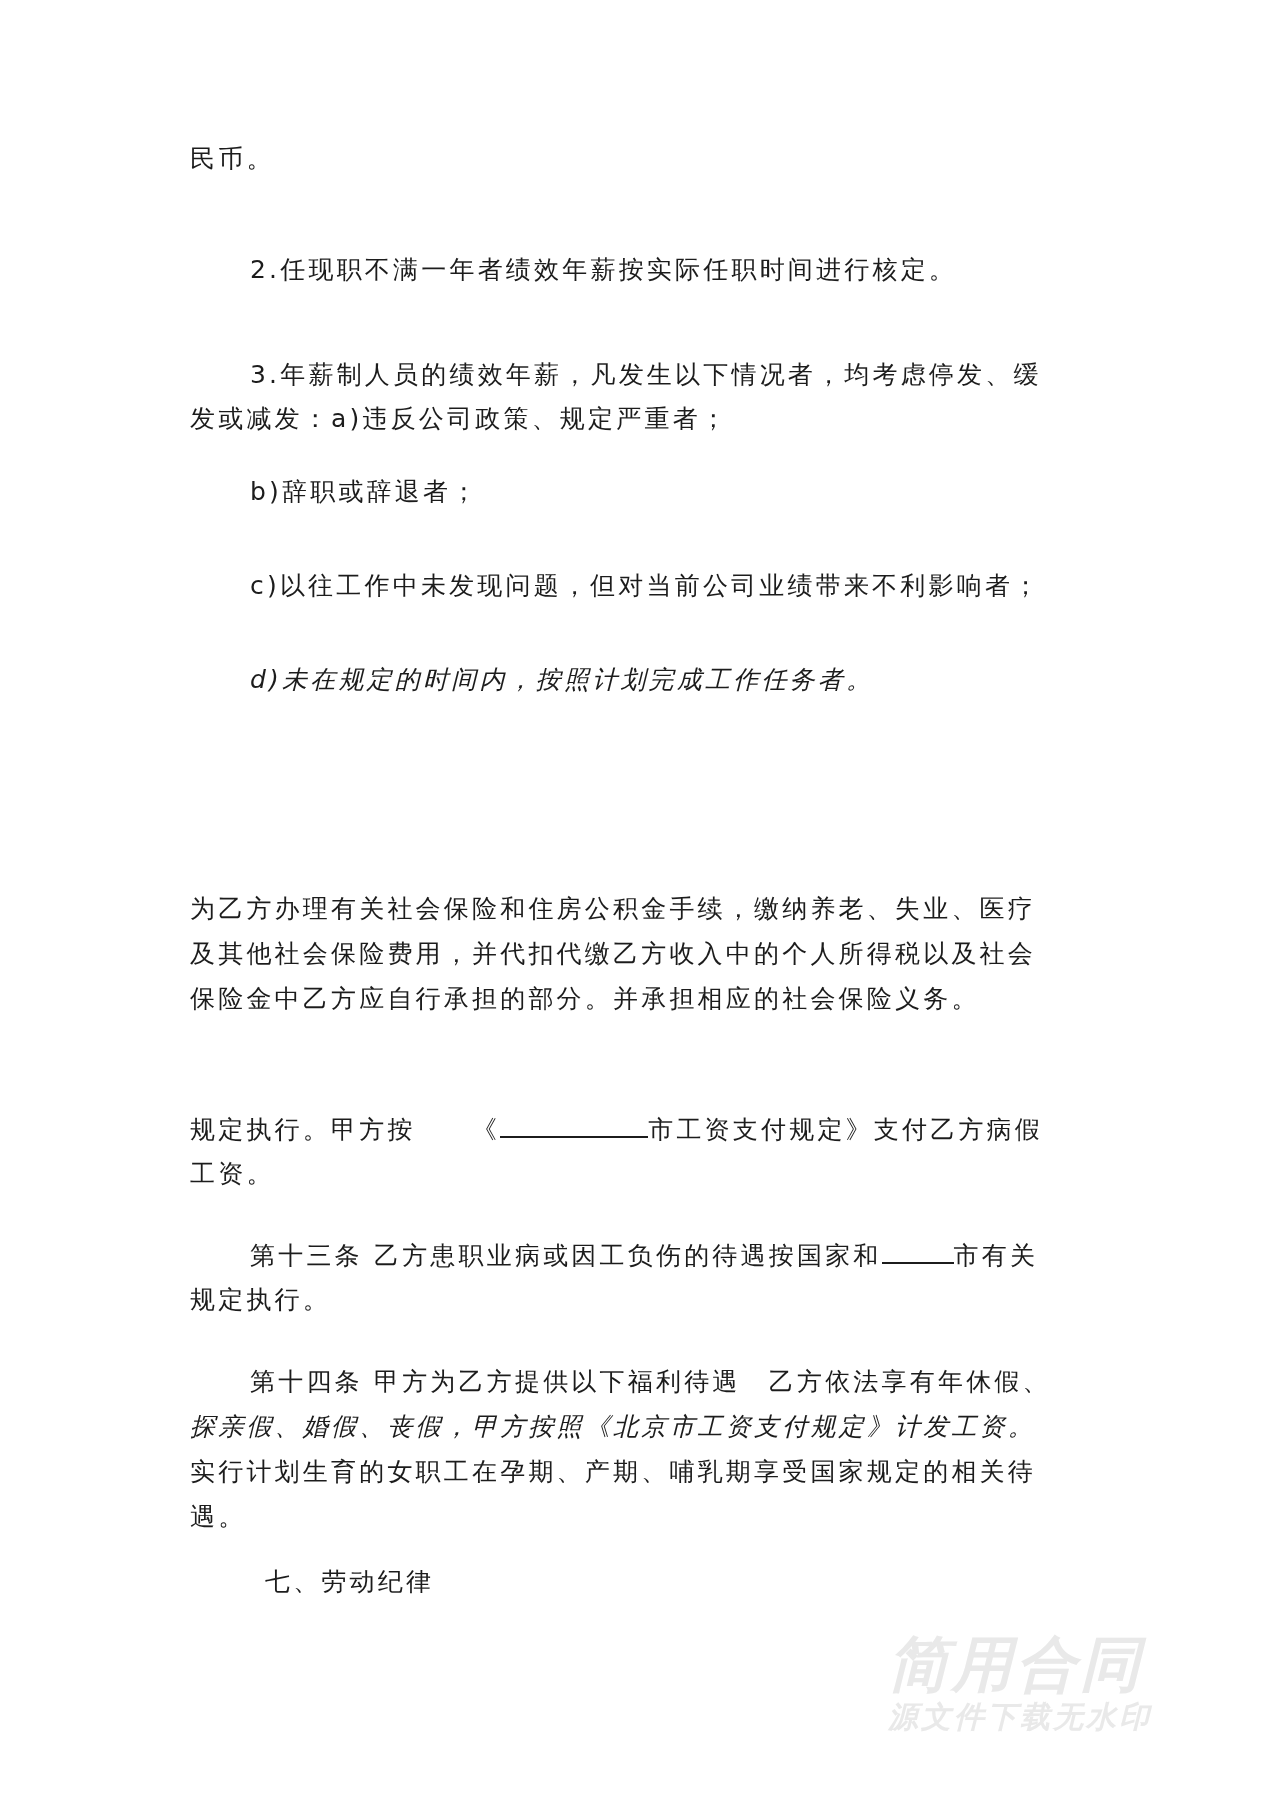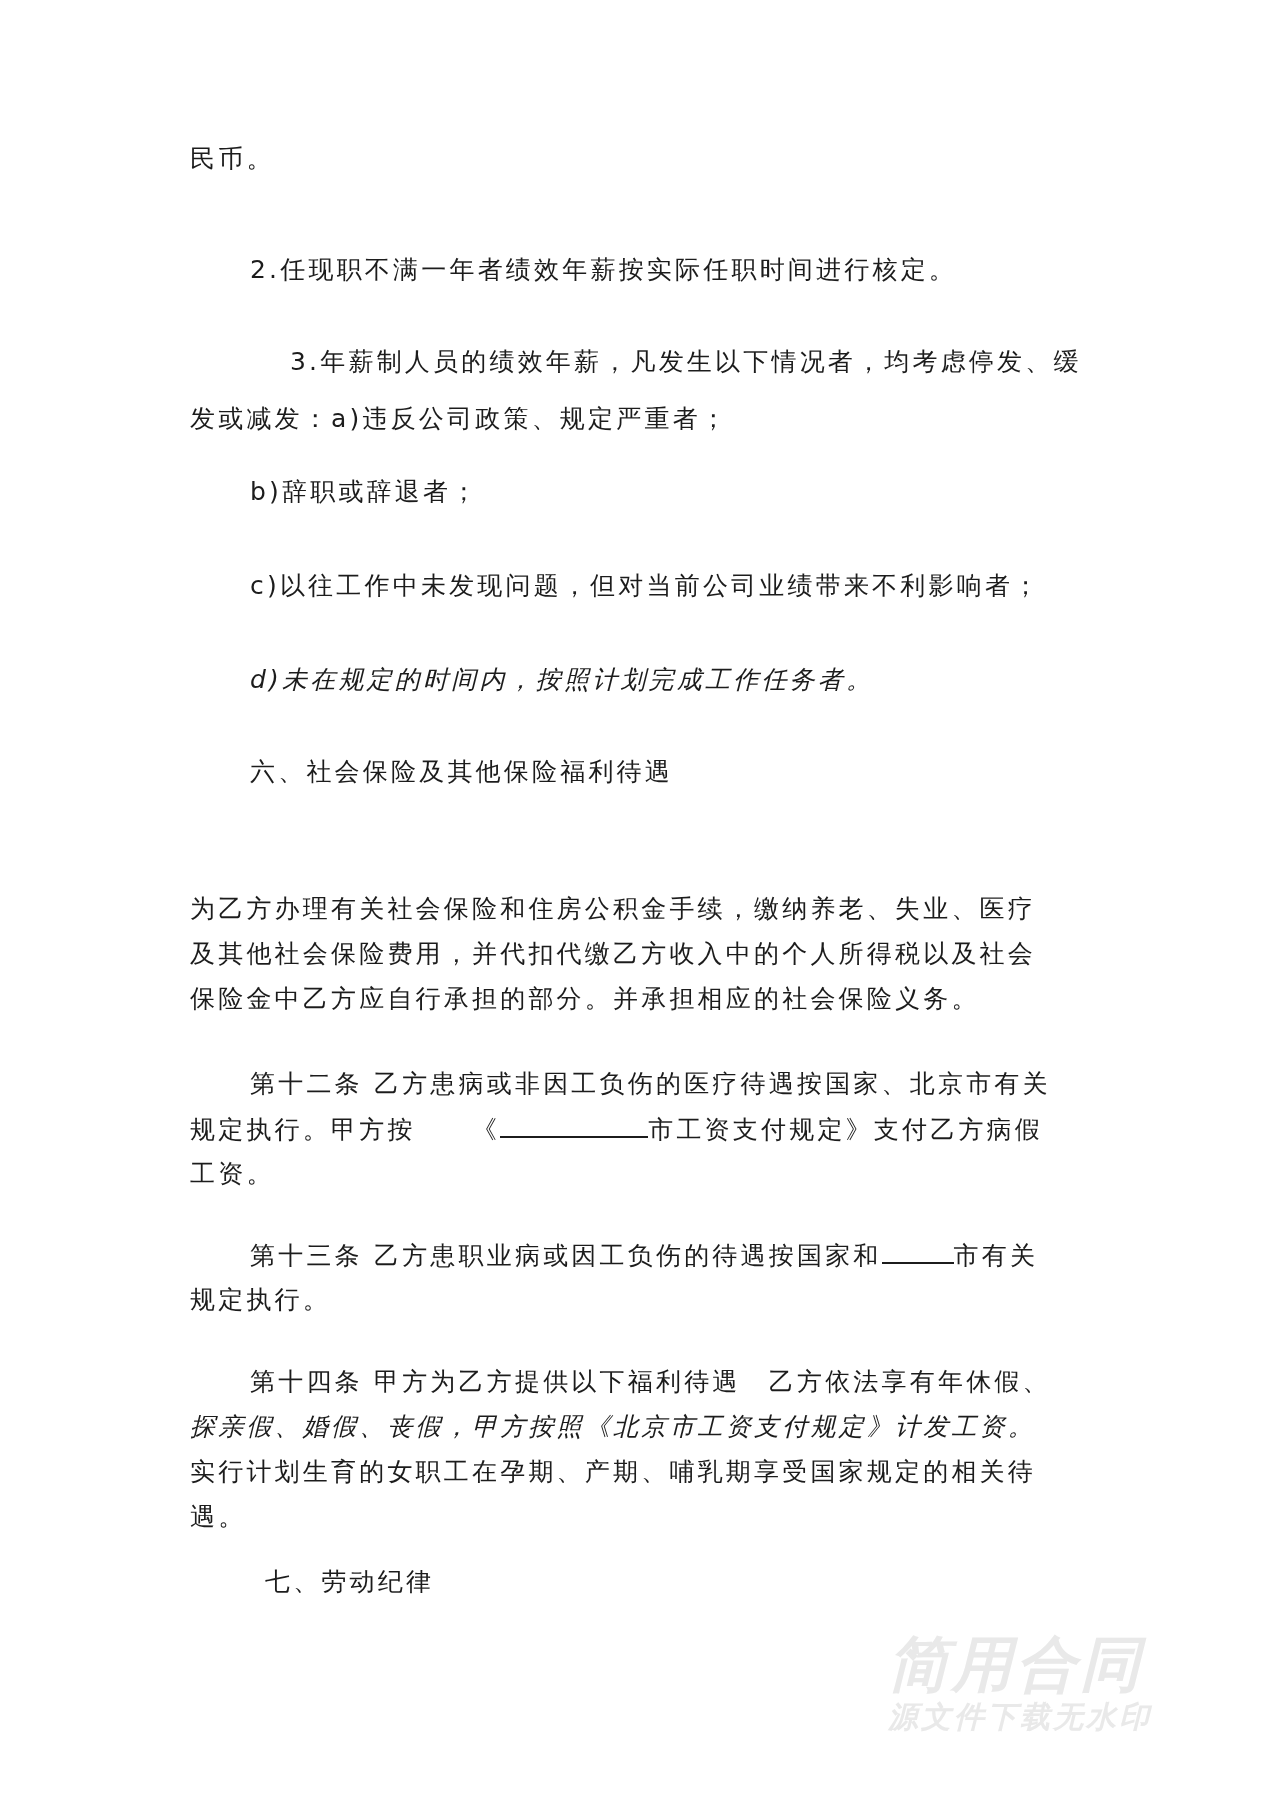--- a/index.html
+++ b/index.html
@@ -58,32 +58,30 @@
     letter-spacing: 3px;
   }
 </style>
 </head>
 <body>
 
 <div class="page">
 
   <div class="line" style="left:190px;top:142px;">民币。</div>
   <div class="line" style="left:250px;top:253px;">2.任现职不满一年者绩效年薪按实际任职时间进行核定。</div>
-  <div class="line" style="left:250px;top:345px;margin-left:40px;">3.年薪制人员的绩效年薪，凡发生以下情况者，均考虑停发、缓</div>
+  <div class="line" style="left:250px;top:358px;">3.年薪制人员的绩效年薪，凡发生以下情况者，均考虑停发、缓</div>
   <div class="line" style="left:190px;top:390px;margin-top:12px;">发或减发：a)违反公司政策、规定严重者；</div>
   <div class="line" style="left:250px;top:475px;">b)辞职或辞退者；</div>
   <div class="line" style="left:250px;top:569px;">c)以往工作中未发现问题，但对当前公司业绩带来不利影响者；</div>
   <div class="line" style="left:250px;top:663px;font-style:italic;">d)未在规定的时间内，按照计划完成工作任务者。</div>
-  <div class="line" style="left:250px;top:755px;">六、社会保险及其他保险福利待遇</div>
 
   <div class="line" style="left:190px;top:892px;">为乙方办理有关社会保险和住房公积金手续，缴纳养老、失业、医疗</div>
   <div class="line" style="left:190px;top:937px;">及其他社会保险费用，并代扣代缴乙方收入中的个人所得税以及社会</div>
   <div class="line" style="left:190px;top:982px;">保险金中乙方应自行承担的部分。并承担相应的社会保险义务。</div>
 
-  <div class="line" style="left:250px;top:1067px;">第十二条 乙方患病或非因工负伤的医疗待遇按国家、北京市有关</div>
   <div class="line" style="left:190px;top:1112px;">
     <span>规定执行。甲方按　　《</span><span class="blank" style="width:148px;"></span><span>市工资支付规定》支付乙方病假</span>
   </div>
   <div class="line" style="left:190px;top:1157px;">工资。</div>
 
   <div class="line" style="left:250px;top:1238px;">
     <span>第十三条 乙方患职业病或因工负伤的待遇按国家和</span><span class="blank" style="width:72px;"></span><span>市有关</span>
   </div>
   <div class="line" style="left:190px;top:1283px;">规定执行。</div>
 

